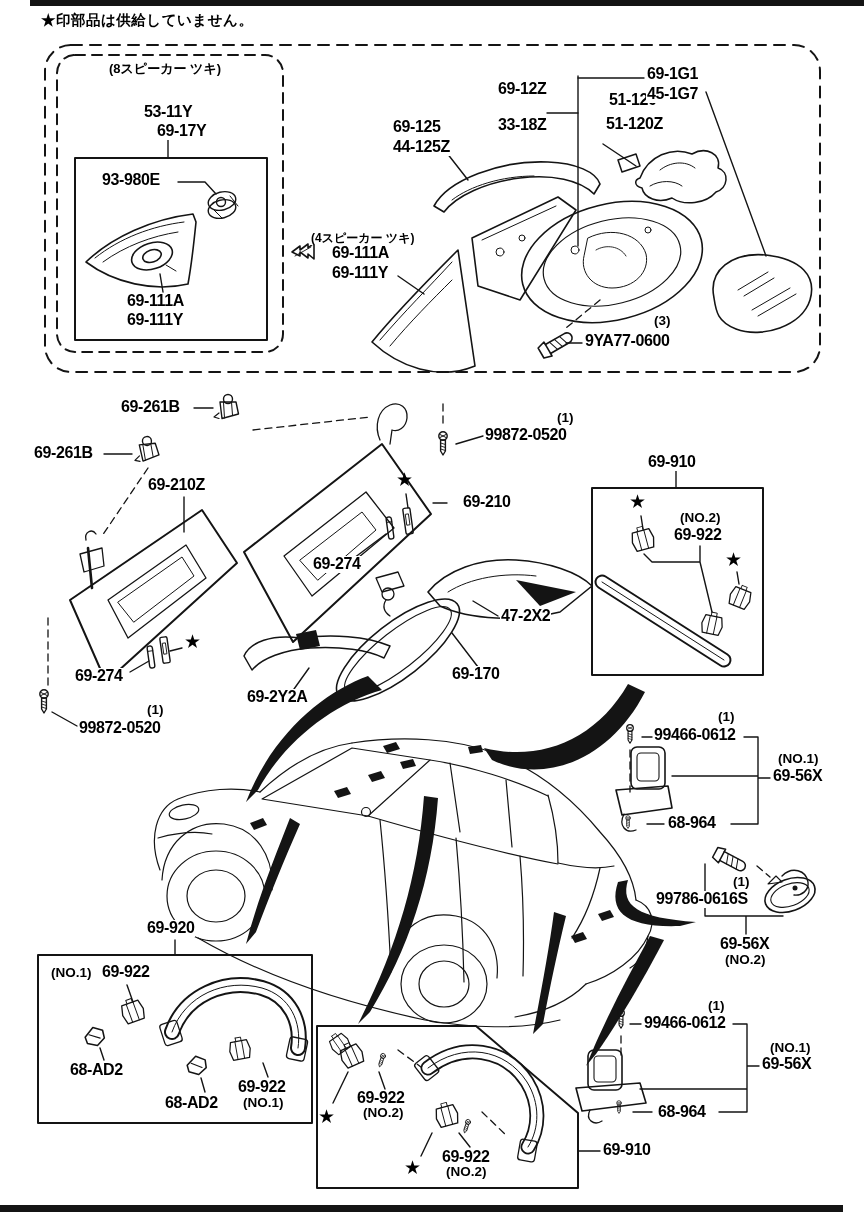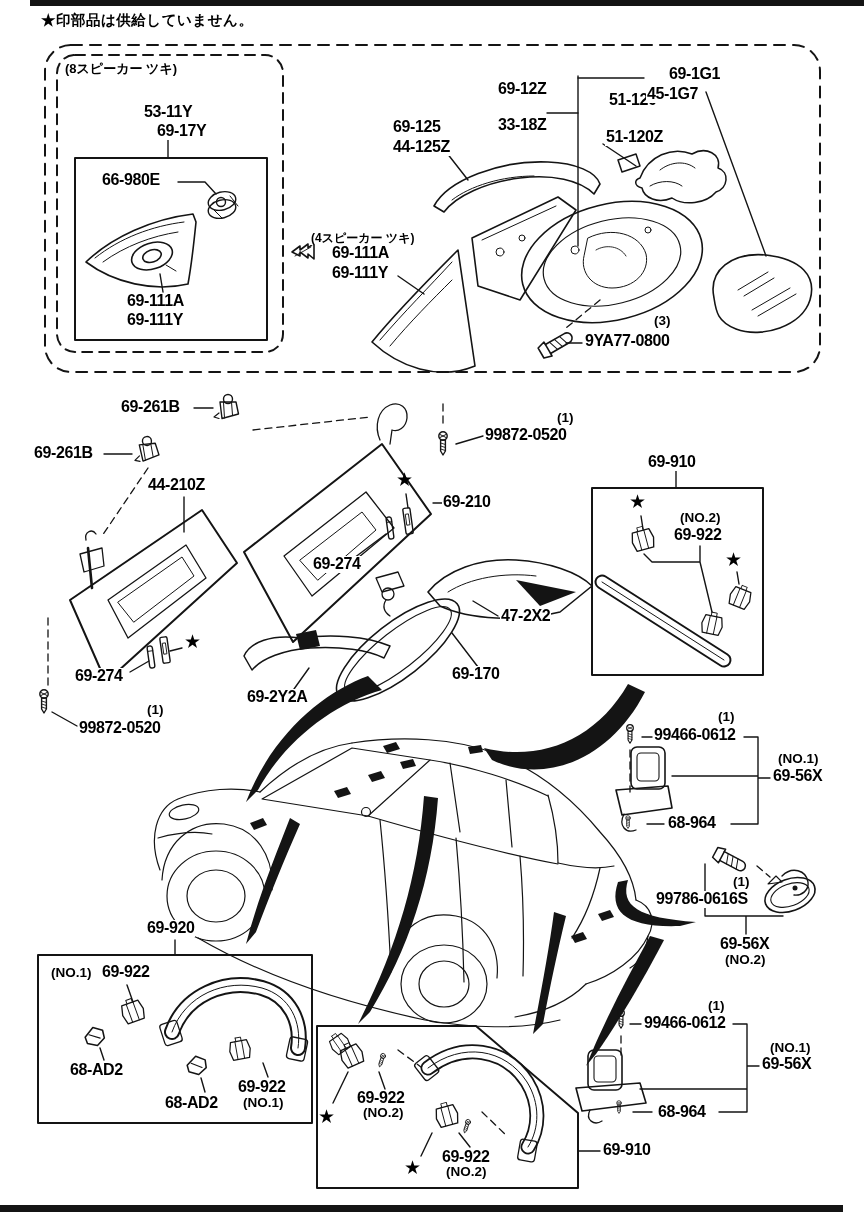--- a/index.html
+++ b/index.html
@@ -2,21 +2,21 @@
 <html><head>
 <meta charset="utf-8">
 <style>
   html,body{margin:0;padding:0;background:#e8e8e8;}
   #page{position:relative;width:864px;height:1215px;background:#ffffff;overflow:hidden;
         font-family:"Liberation Sans",sans-serif;color:#000;}
   #art{position:absolute;left:0;top:0;z-index:1;}
   .lbl{position:absolute;z-index:2;font:700 16px/1.05 "Liberation Sans",sans-serif;
        letter-spacing:-0.4px;color:#000;background:#fff;padding:0 1px;white-space:nowrap;}
   .lbl-s{font-size:13.5px;letter-spacing:0;}
-  .lbl-j{font-size:13px;letter-spacing:0;}
+  .lbl-j{font-size:13px;letter-spacing:0;margin-left:44px;}
   .lbl-j4{font-size:12px;letter-spacing:0;}
   .note{font-size:14.5px;letter-spacing:0.5px;background:transparent;}
   .star{font-size:19px;font-weight:400;background:transparent;padding:0;line-height:1;}
 </style>
 </head>
 <body>
 
 <div id="page">
 
 <svg id="art" width="864" height="1215" viewBox="0 0 864 1215" fill="none" stroke="#141414" stroke-width="1.4" stroke-linecap="round" stroke-linejoin="round">
@@ -322,43 +322,43 @@
   <use href="#clip922" transform="translate(447,1116) rotate(-15) scale(0.95)"></use>
   <use href="#screwV" transform="translate(383,1056) rotate(18) scale(0.6)"></use>
   <use href="#screwV" transform="translate(468,1122) rotate(18) scale(0.6)"></use>
 </svg>
 
 <div class="lbl note" style="left:40px;top:13px">★印部品は供給していません。</div>
 
 <div class="lbl lbl-j" style="left:64px;top:62px">(8スピーカー ツキ)</div>
 <div class="lbl" style="left:143px;top:104px">53-11Y</div>
 <div class="lbl" style="left:156px;top:123px">69-17Y</div>
-<div class="lbl" style="left:101px;top:172px">66-980E</div>
+<div class="lbl" style="left:101px;top:172px">93-980E</div>
 <div class="lbl" style="left:126px;top:293px">69-111A</div>
 <div class="lbl" style="left:126px;top:312px">69-111Y</div>
 <div class="lbl lbl-j4" style="left:310px;top:232px">(4スピーカー ツキ)</div>
 <div class="lbl" style="left:331px;top:245px">69-111A</div>
 <div class="lbl" style="left:331px;top:265px">69-111Y</div>
 <div class="lbl" style="left:392px;top:119px">69-125</div>
 <div class="lbl" style="left:392px;top:139px">44-125Z</div>
 <div class="lbl" style="left:497px;top:81px">69-12Z</div>
 <div class="lbl" style="left:497px;top:117px">33-18Z</div>
 <div class="lbl" style="left:608px;top:92px">51-120</div>
-<div class="lbl" style="left:605px;top:129px">51-120Z</div>
-<div class="lbl" style="left:668px;top:66px">69-1G1</div>
+<div class="lbl" style="left:605px;top:116px">51-120Z</div>
+<div class="lbl" style="left:646px;top:66px">69-1G1</div>
 <div class="lbl" style="left:646px;top:86px">45-1G7</div>
 <div class="lbl lbl-s" style="left:653px;top:314px">(3)</div>
-<div class="lbl" style="left:584px;top:333px">9YA77-0800</div>
+<div class="lbl" style="left:584px;top:333px">9YA77-0600</div>
 
 <div class="lbl" style="left:120px;top:399px">69-261B</div>
 <div class="lbl" style="left:33px;top:445px">69-261B</div>
-<div class="lbl" style="left:147px;top:477px">44-210Z</div>
+<div class="lbl" style="left:147px;top:477px">69-210Z</div>
 <div class="lbl lbl-s" style="left:556px;top:411px">(1)</div>
 <div class="lbl" style="left:484px;top:427px">99872-0520</div>
-<div class="lbl" style="left:442px;top:494px">69-210</div>
+<div class="lbl" style="left:462px;top:494px">69-210</div>
 <div class="lbl star" style="left:396px;top:470px">★</div>
 <div class="lbl" style="left:312px;top:556px">69-274</div>
 <div class="lbl" style="left:74px;top:668px">69-274</div>
 <div class="lbl star" style="left:184px;top:632px">★</div>
 <div class="lbl lbl-s" style="left:146px;top:703px">(1)</div>
 <div class="lbl" style="left:78px;top:720px">99872-0520</div>
 
 <div class="lbl" style="left:246px;top:689px">69-2Y2A</div>
 <div class="lbl" style="left:500px;top:608px">47-2X2</div>
 <div class="lbl" style="left:451px;top:666px">69-170</div>

